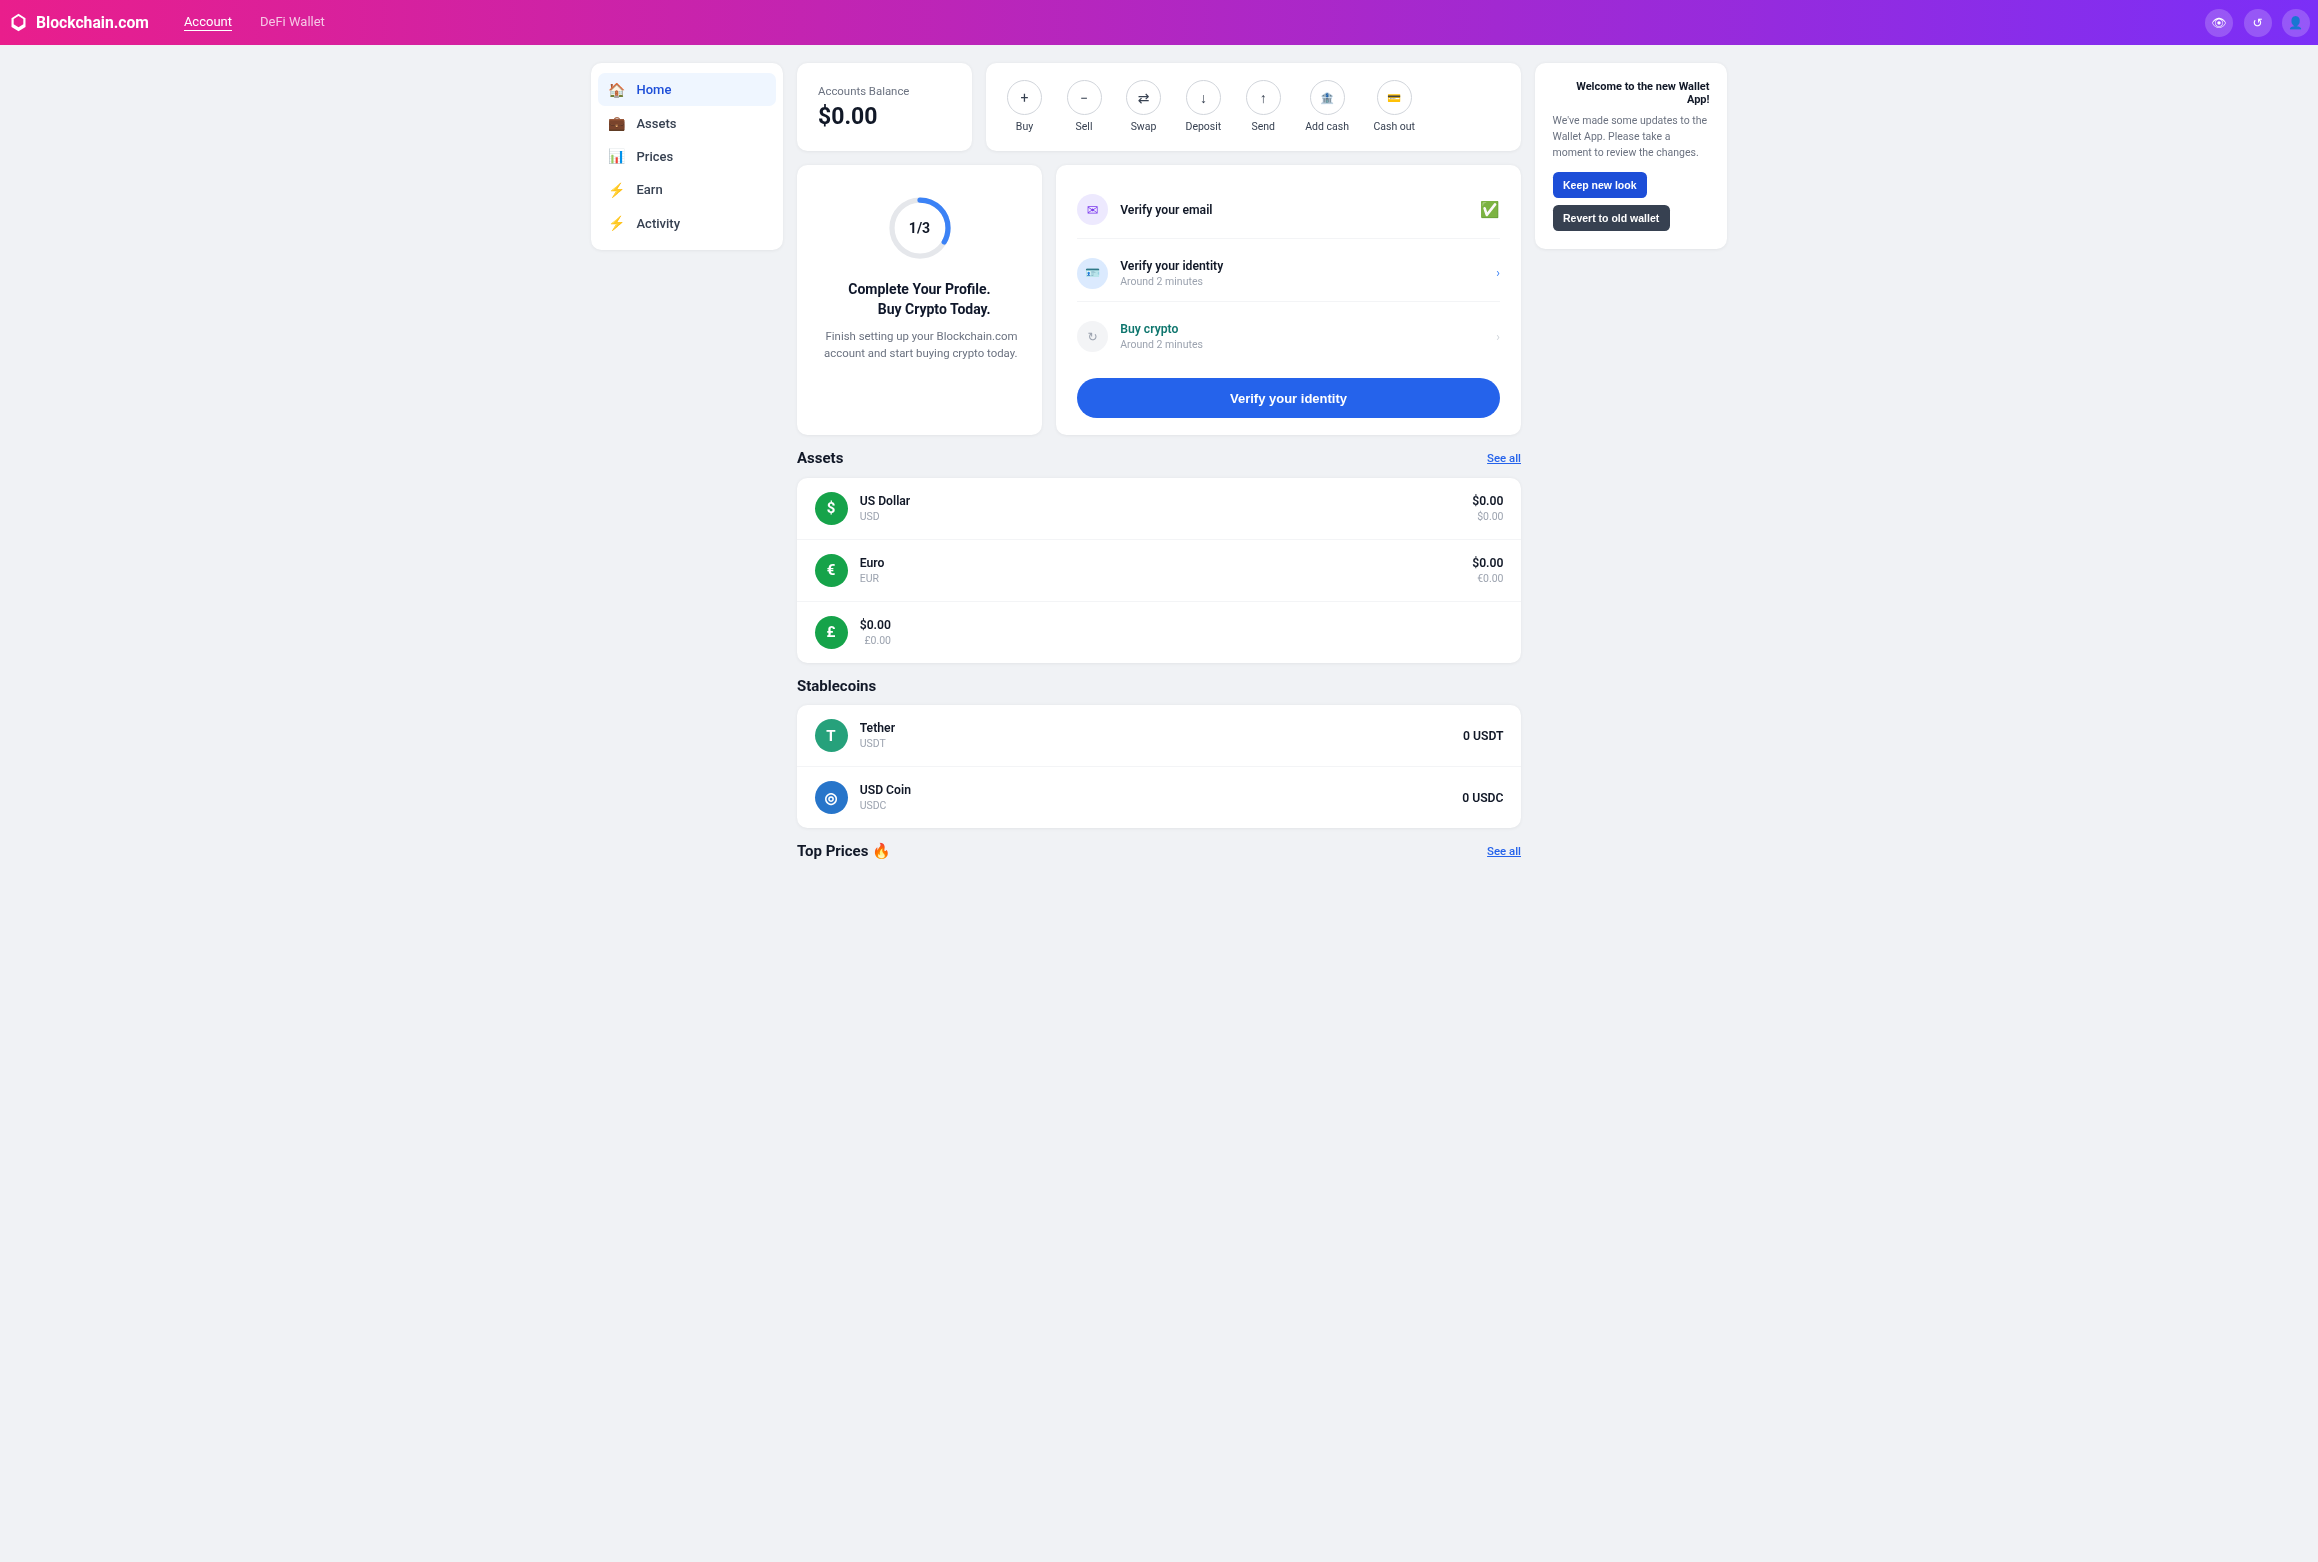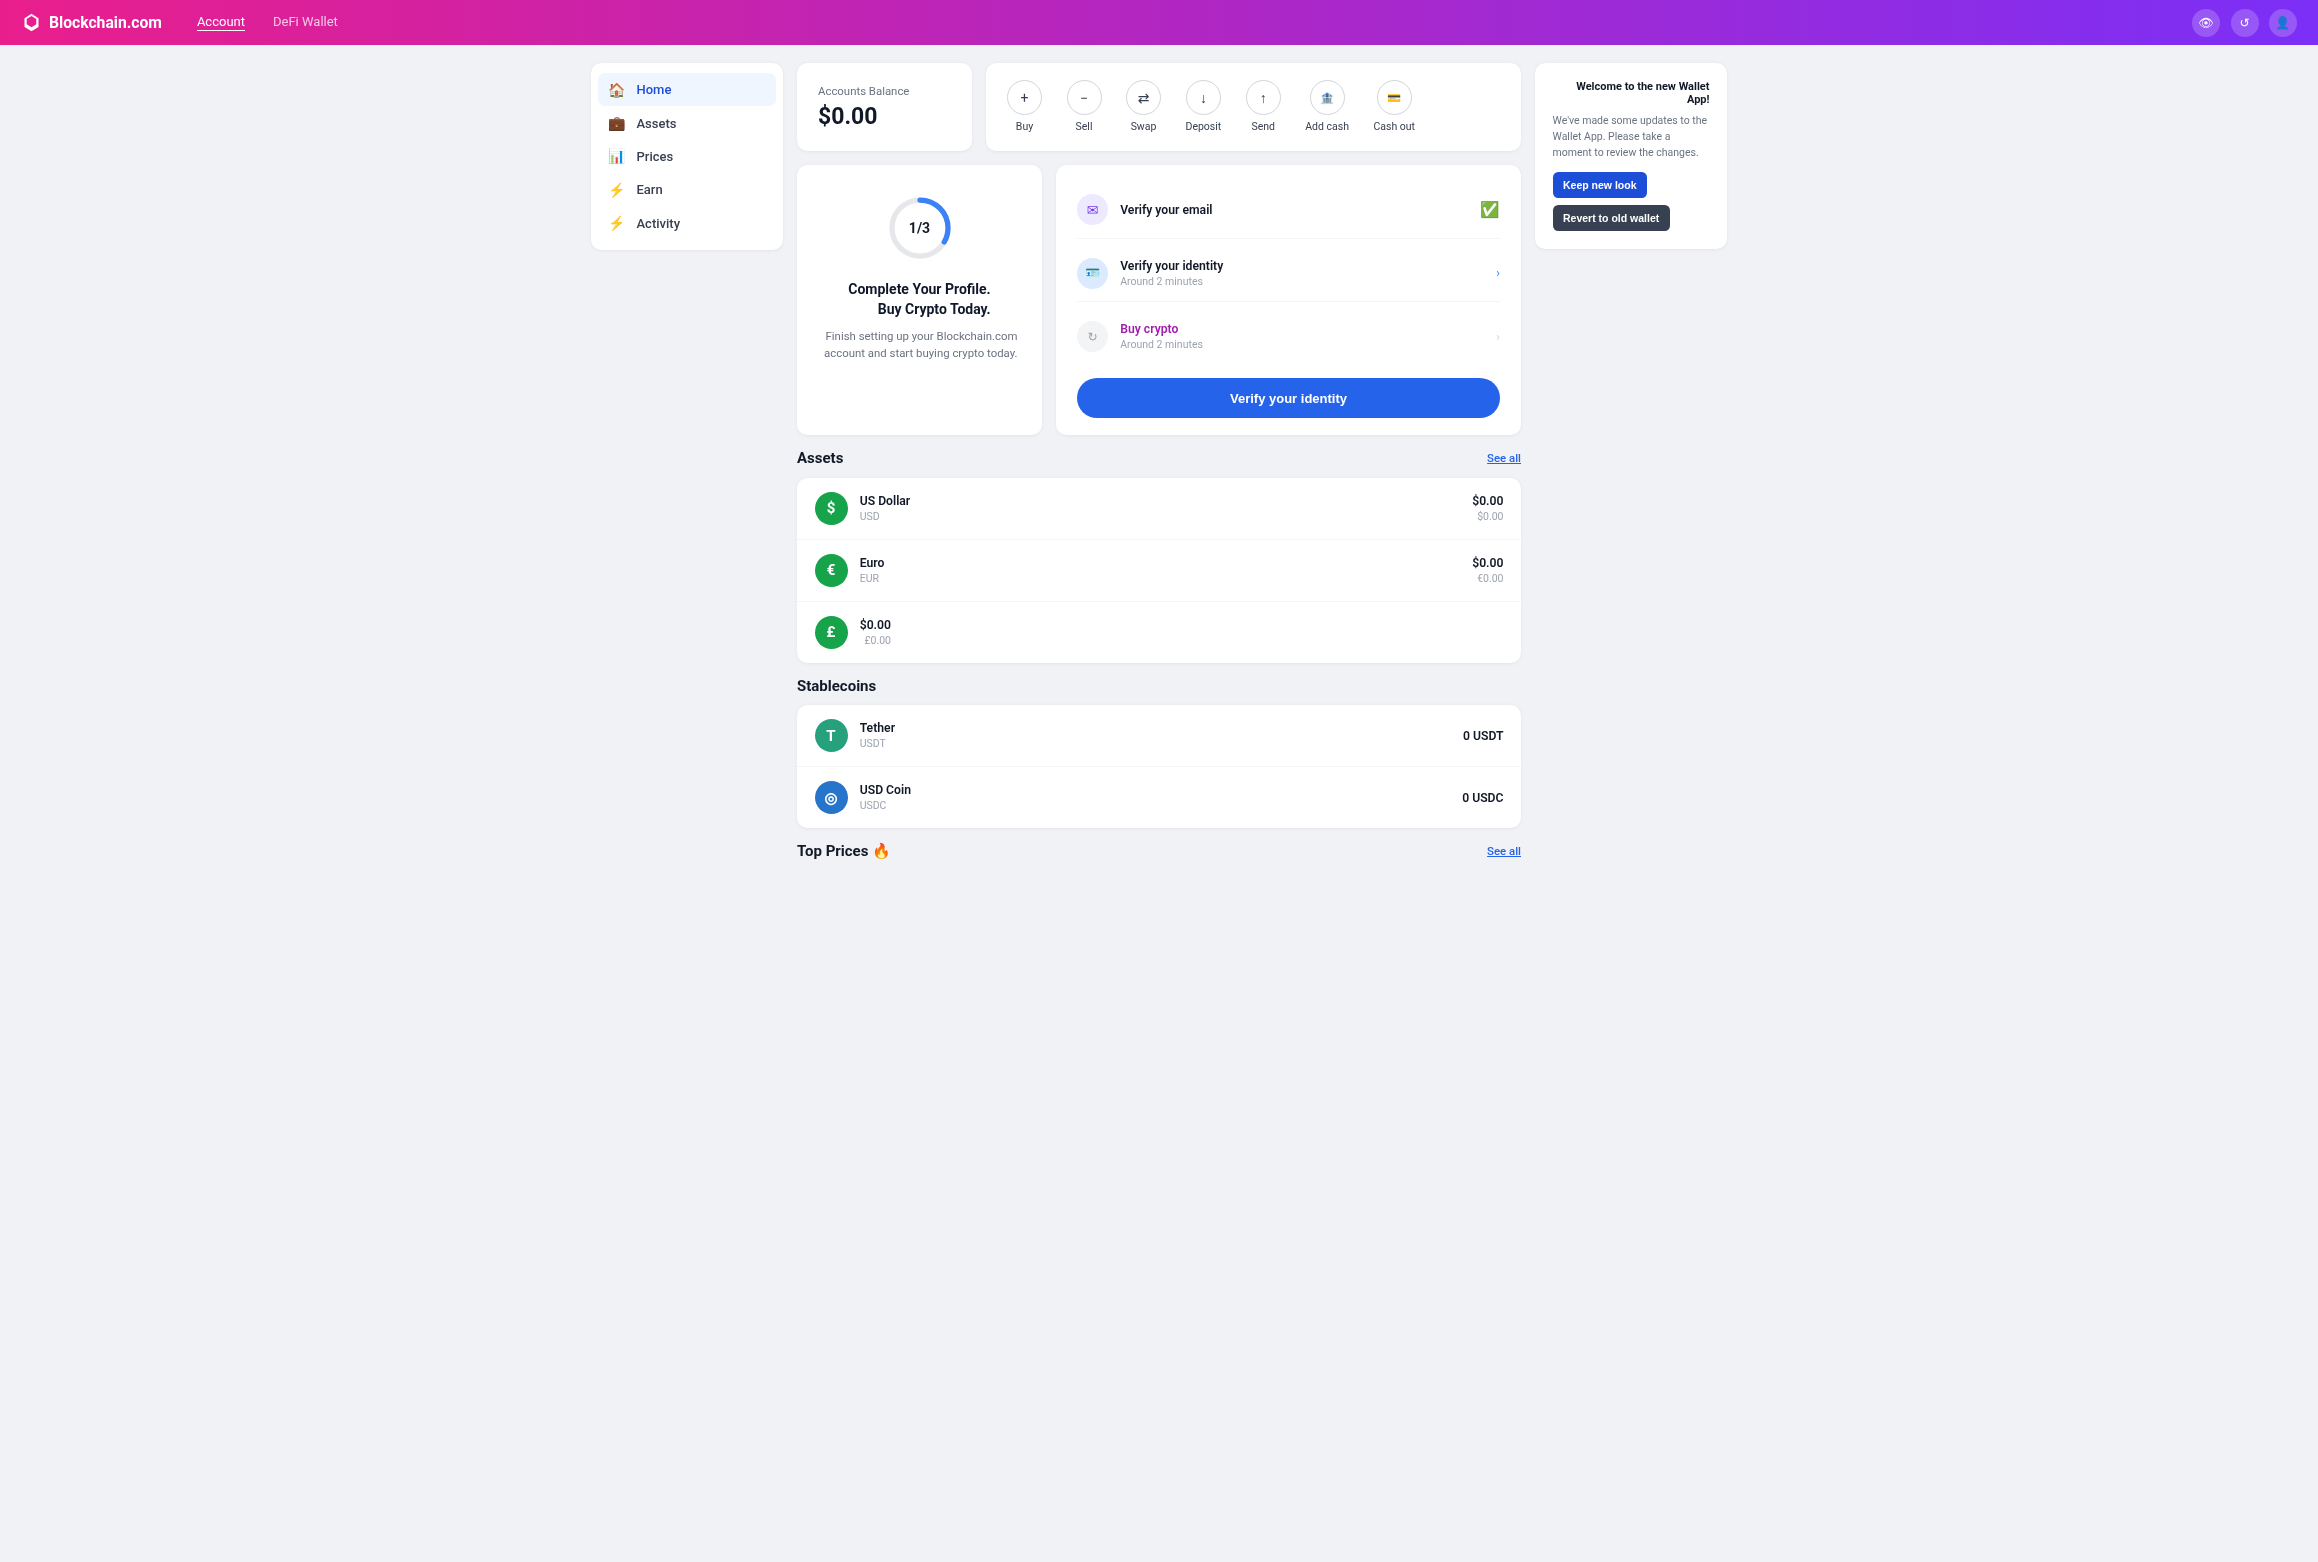--- a/index.html
+++ b/index.html
@@ -4,21 +4,21 @@
   <style>
     * { box-sizing: border-box; margin: 0; padding: 0; }
     body { font-family: -apple-system, BlinkMacSystemFont, 'Segoe UI', Roboto, sans-serif; background: #f0f2f5; min-height: 100vh; }
 
     
     .header {
       background: linear-gradient(90deg, #e91e8c 0%, #7b2ff7 100%);
       height: 45px;
       display: flex;
       align-items: center;
-      padding: 0 21px;
+      padding: 0 8px;
       position: sticky;
       top: 0;
       z-index: 100;
     }
     .header-logo {
       display: flex;
       align-items: center;
       gap: 7px;
       color: white;
       font-size: 15.7px;
@@ -243,21 +243,21 @@
     .step-email-icon { background: #ede9fe; color: #7c3aed; }
     .step-id-icon { background: #dbeafe; color: #2563eb; }
     .verify-step-info {
       flex: 1;
     }
     .verify-step-title {
       font-size: 12.2px;
       font-weight: 600;
       color: #111827;
     }
-    .verify-step-title.dim { color: #a21caf; }
+    .verify-step-title.dim { color: #0f766e; }
     .verify-step-sub {
       font-size: 10.5px;
       color: #9ca3af;
       margin-top: 1.7px;
     }
     .verify-step-status {
       font-size: 15.7px;
     }
     .check-done { color: #10b981; }
     .chevron-right { color: #3b82f6; font-size: 12.2px; }

